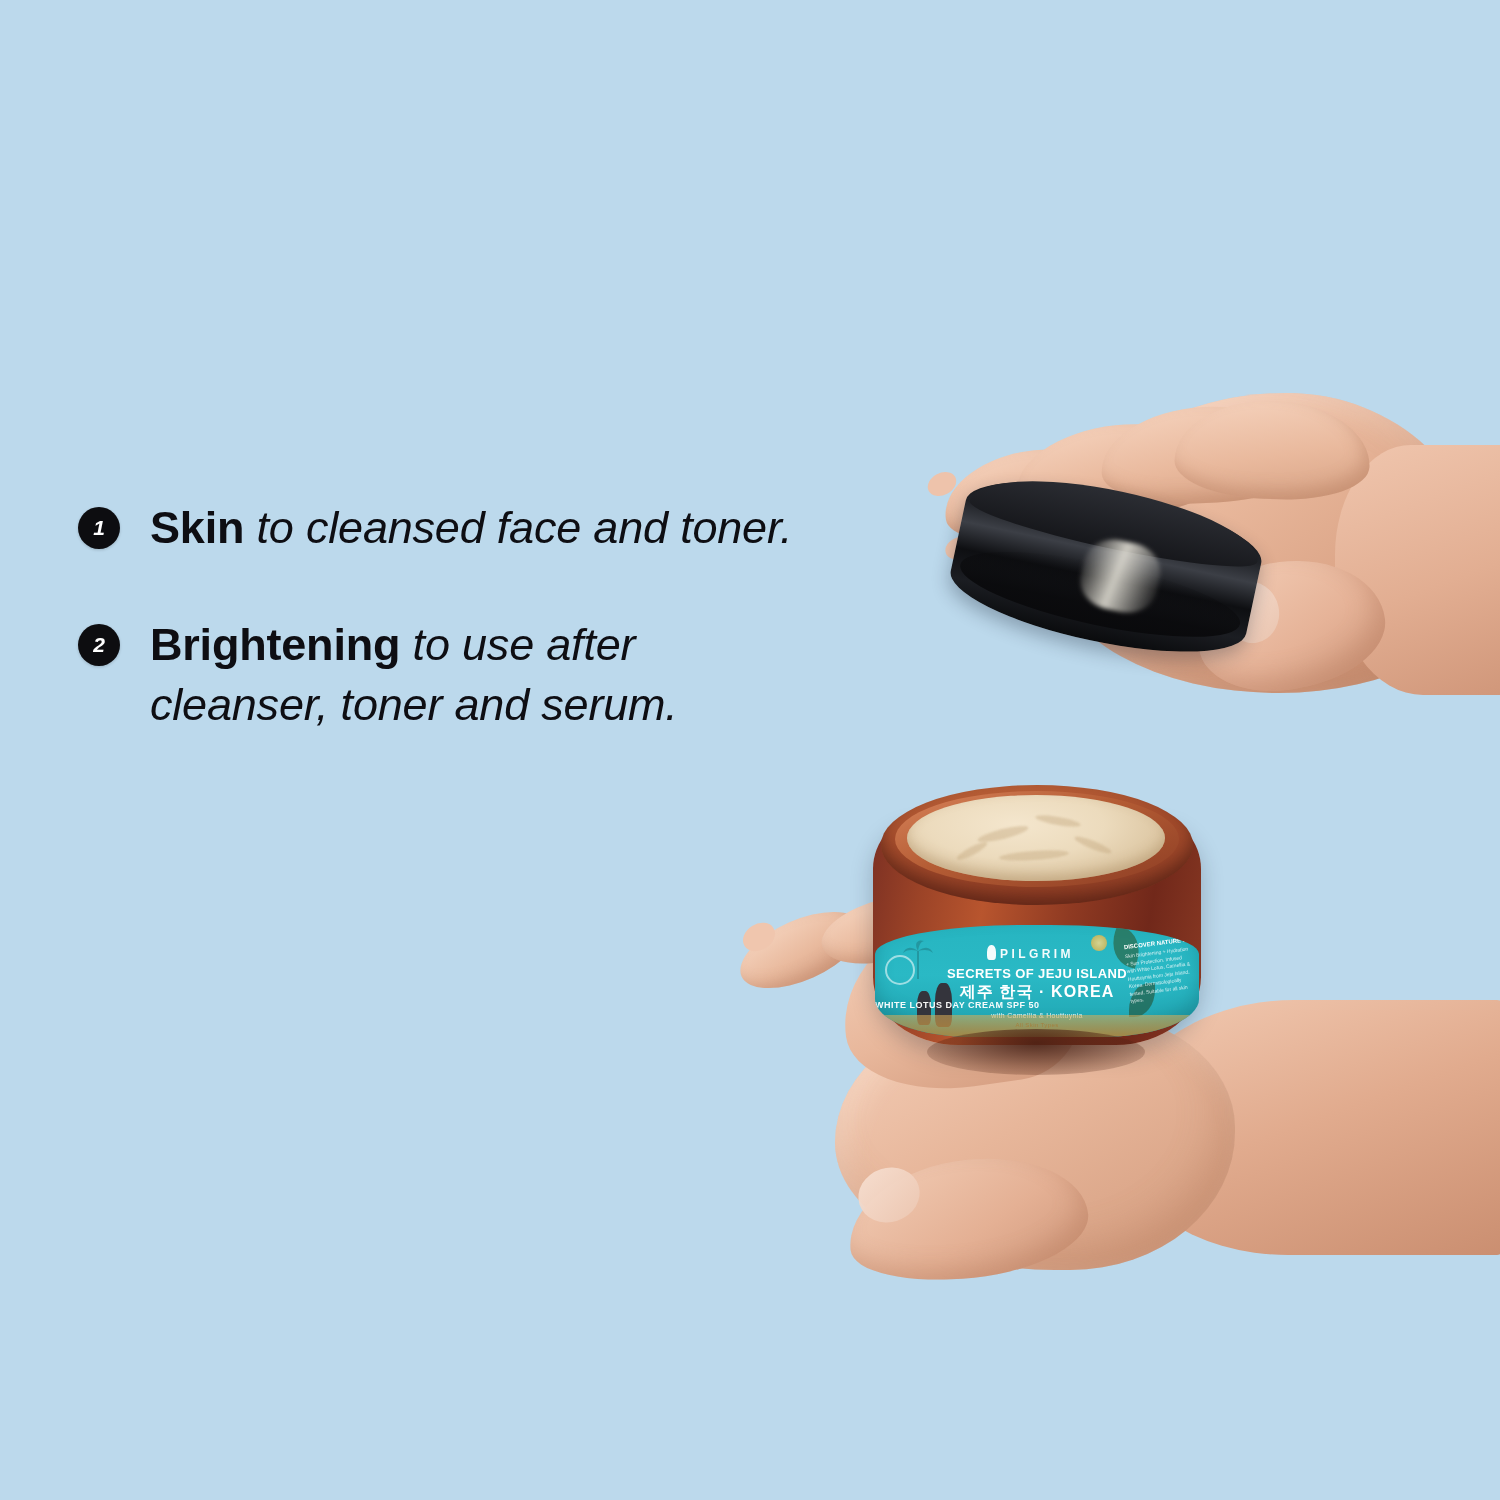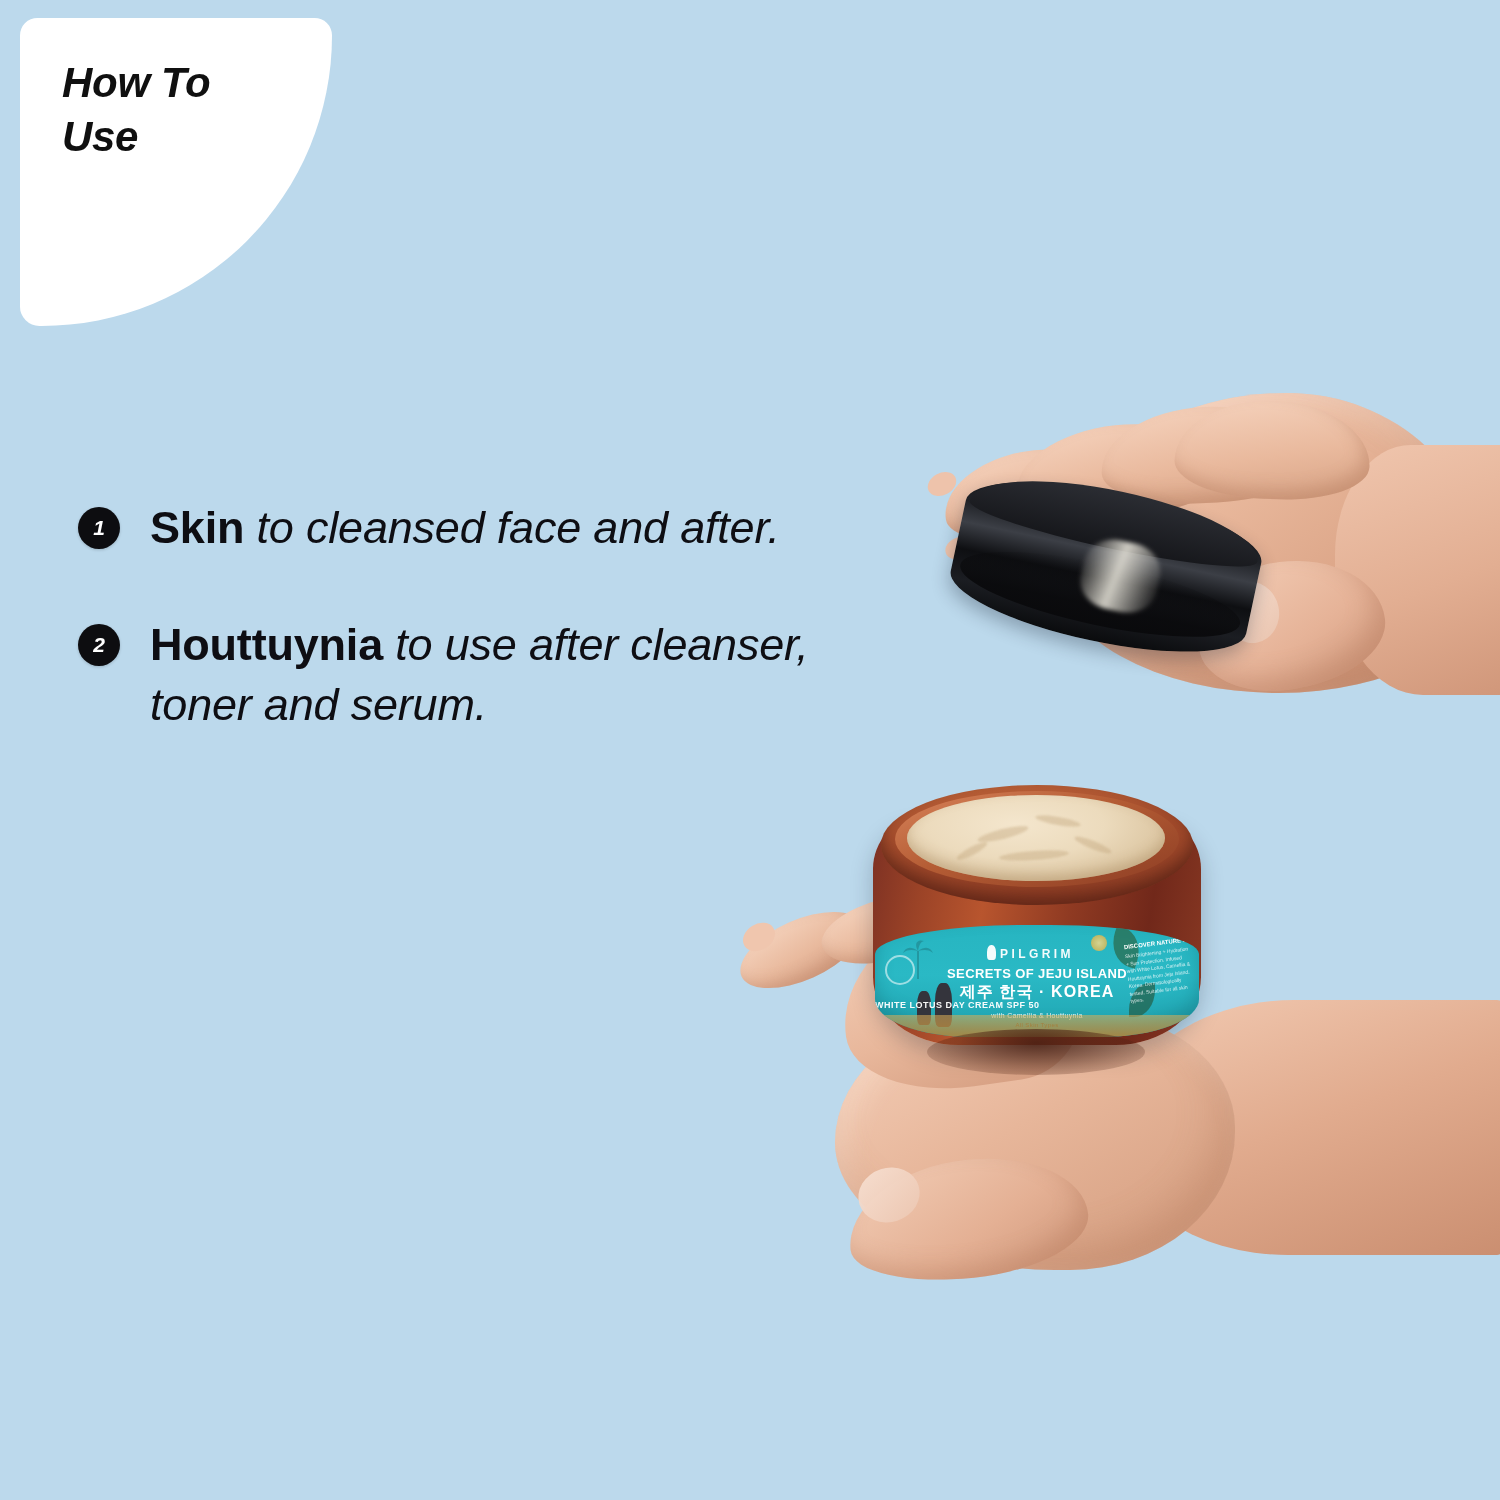--- a/index.html
+++ b/index.html
@@ -475,35 +475,31 @@
     width: 218px; height: 46px;
     background: radial-gradient(ellipse at 50% 30%, rgba(70,30,18,0.85) 0%, rgba(80,36,20,0.35) 60%, rgba(80,36,20,0) 100%);
     border-radius: 50%;
   }
 </style>
 </head>
 <body>
 
 <div id="page">
 
-  <div class="howto-badge">
-    <div class="howto-title">How To
-Use</div>
-  </div>
 
   <div class="steps">
 
     <div class="step">
       <div class="step-num">1</div>
-      <div class="step-text"><b>Skin</b><span> to cleansed face and after.</span></div>
+      <div class="step-text"><b>Skin</b><span> to cleansed face and toner.</span></div>
     </div>
 
     <div class="step">
       <div class="step-num">2</div>
-      <div class="step-text"><b>Houttuynia</b><span> to use after cleanser, toner and serum.</span></div>
+      <div class="step-text"><b>Brightening</b><span> to use after cleanser, toner and serum.</span></div>
     </div>
 
   </div>
 
   <div class="photo-layer">
 
     <div class="hand-top">
       <div class="ht-palm"></div>
       <div class="ht-wrist"></div>
       <div class="ht-finger ht-f1"></div>

